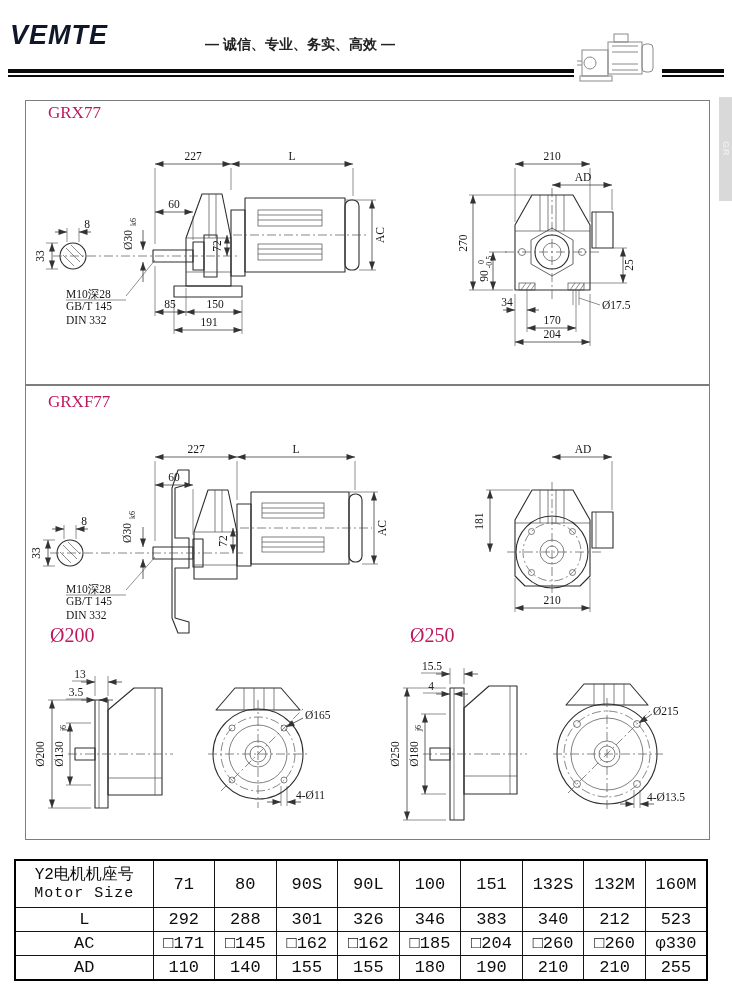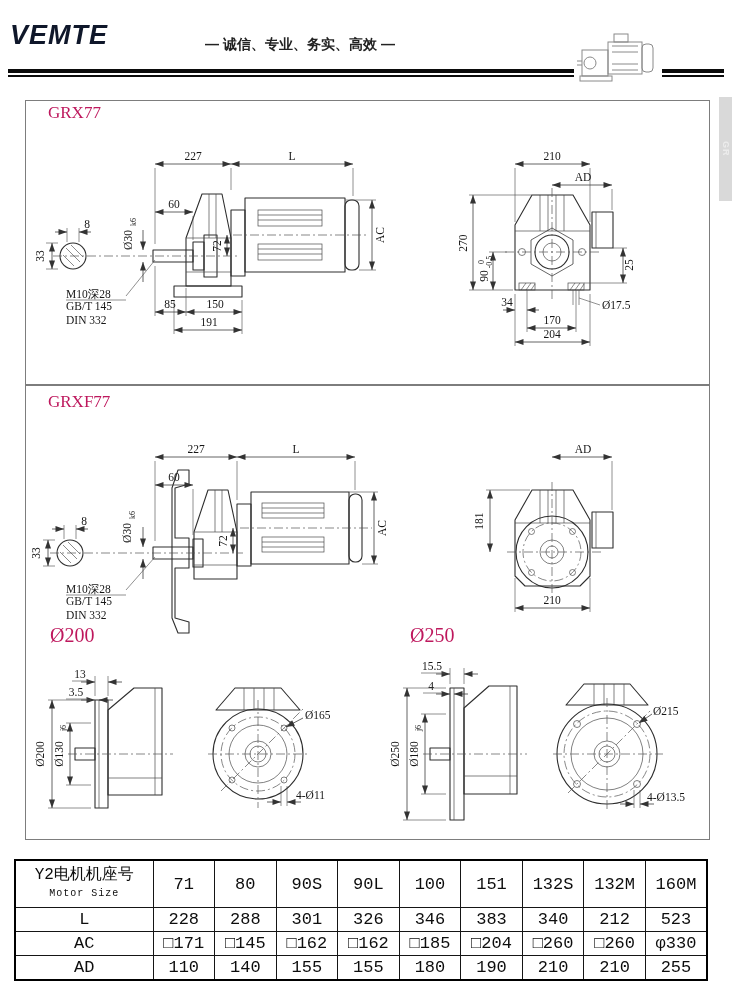--- a/index.html
+++ b/index.html
@@ -29,21 +29,21 @@
   text.sm{font-size:8px;}
   text.lft{text-anchor:start;}
   
   table.dimtable{position:absolute;left:14px;top:838px;width:694px;border-collapse:collapse;
         table-layout:fixed;font-family:Liberation Mono, monospace;
         border:2px solid #000;margin-top:21px;}
   table.dimtable td{border:1px solid #151515;text-align:center;vertical-align:middle;
         padding:0;font-size:17px;color:#0d0d0d;height:23px;white-space:nowrap;}
   table.dimtable tr.hdr td{height:46px;}
   .hcn{font-size:16px;line-height:20px;}
-  .hen{font-size:10px;line-height:18px;letter-spacing:1px;}
+  .hen{font-size:15px;line-height:18px;letter-spacing:1px;}
 </style>
 </head>
 <body>
 
 <div id="page">
 
   <div class="logo">VEMTE</div>
   <div class="tagline">— 诚信、专业、务实、高效 —</div>
   <div class="rl" style="left:8px;top:69px;width:566px;height:4px;"></div>
   <div class="rl" style="left:8px;top:75px;width:566px;height:2px;"></div>
@@ -478,21 +478,21 @@
       <td>90S</td>
       <td>90L</td>
       <td>100</td>
       <td>151</td>
       <td>132S</td>
       <td>132M</td>
       <td>160M</td>
     </tr>
     <tr>
       <td>L</td>
-      <td>228</td>
+      <td>292</td>
       <td>288</td>
       <td>301</td>
       <td>326</td>
       <td>346</td>
       <td>383</td>
       <td>340</td>
       <td>212</td>
       <td>523</td>
     </tr>
     <tr>

